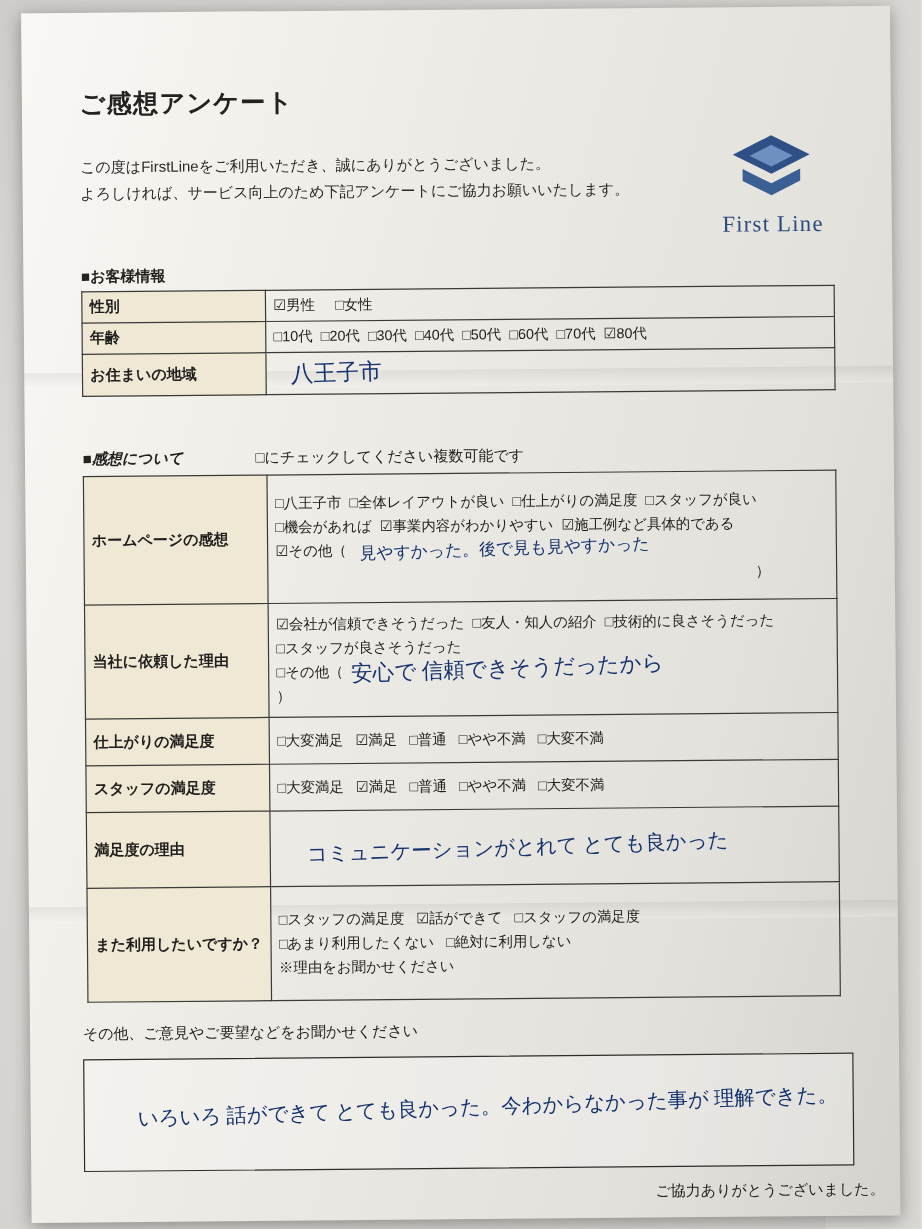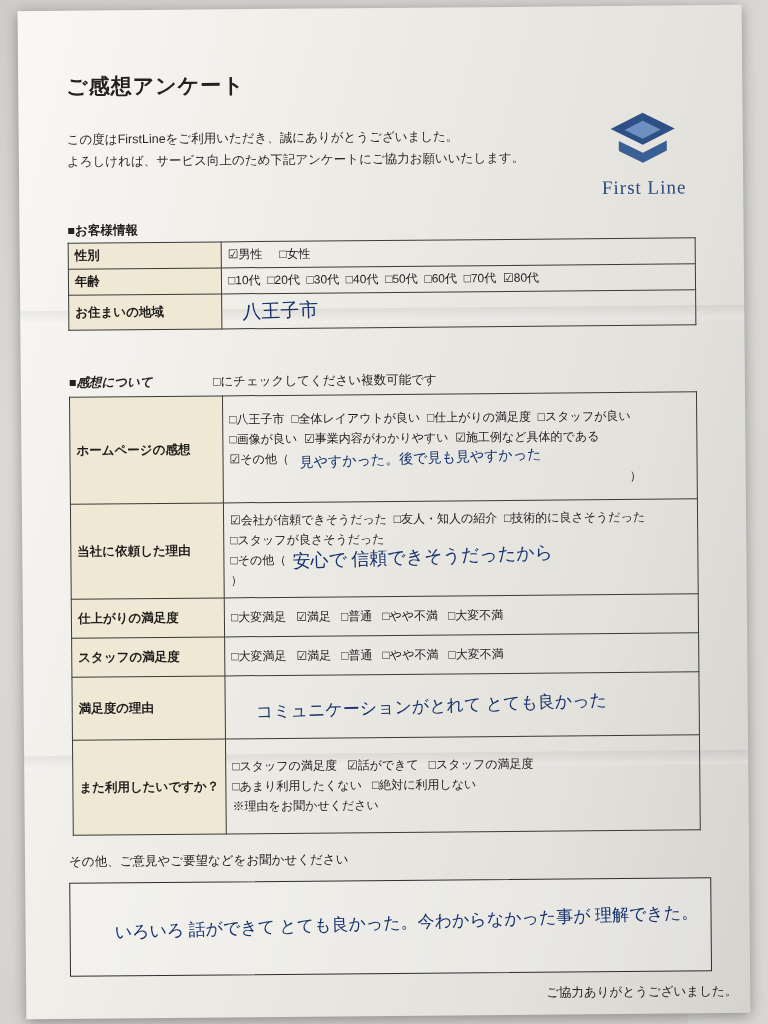--- a/index.html
+++ b/index.html
@@ -159,21 +159,21 @@
             <tr>
           <td class="head" style="height:98px;">ホームページの感想</td>
           <td>
             <div class="row-sub">
               <span class="cb"><span>□</span><span>八王子市</span></span>&nbsp;
               <span class="cb"><span>□</span><span>全体レイアウトが良い</span></span>&nbsp;
               <span class="cb"><span>□</span><span>仕上がりの満足度</span></span>&nbsp;
               <span class="cb"><span>□</span><span>スタッフが良い</span></span>
             </div>
             <div class="row-sub">
-              <span class="cb"><span>□</span><span>画像が良い</span></span>&nbsp;
+              <span class="cb"><span>□</span><span>機会があれば</span></span>&nbsp;
               <span class="cb"><span>☑</span><span>事業内容がわかりやすい</span></span>&nbsp;
               <span class="cb"><span>☑</span><span>施工例など具体的である</span></span>
             </div>
             <div class="row-sub" style="position:relative;">
               <span class="cb"><span>☑</span><span>その他（</span></span>
               <span style="display:inline-block;width:400px;"></span><span>）</span>
               <span class="hand" style="position:absolute;left:70px;top:1px;font-size:14px;">見やすかった。後で見も見やすかった</span>
             </div>
           </td>
         </tr>

